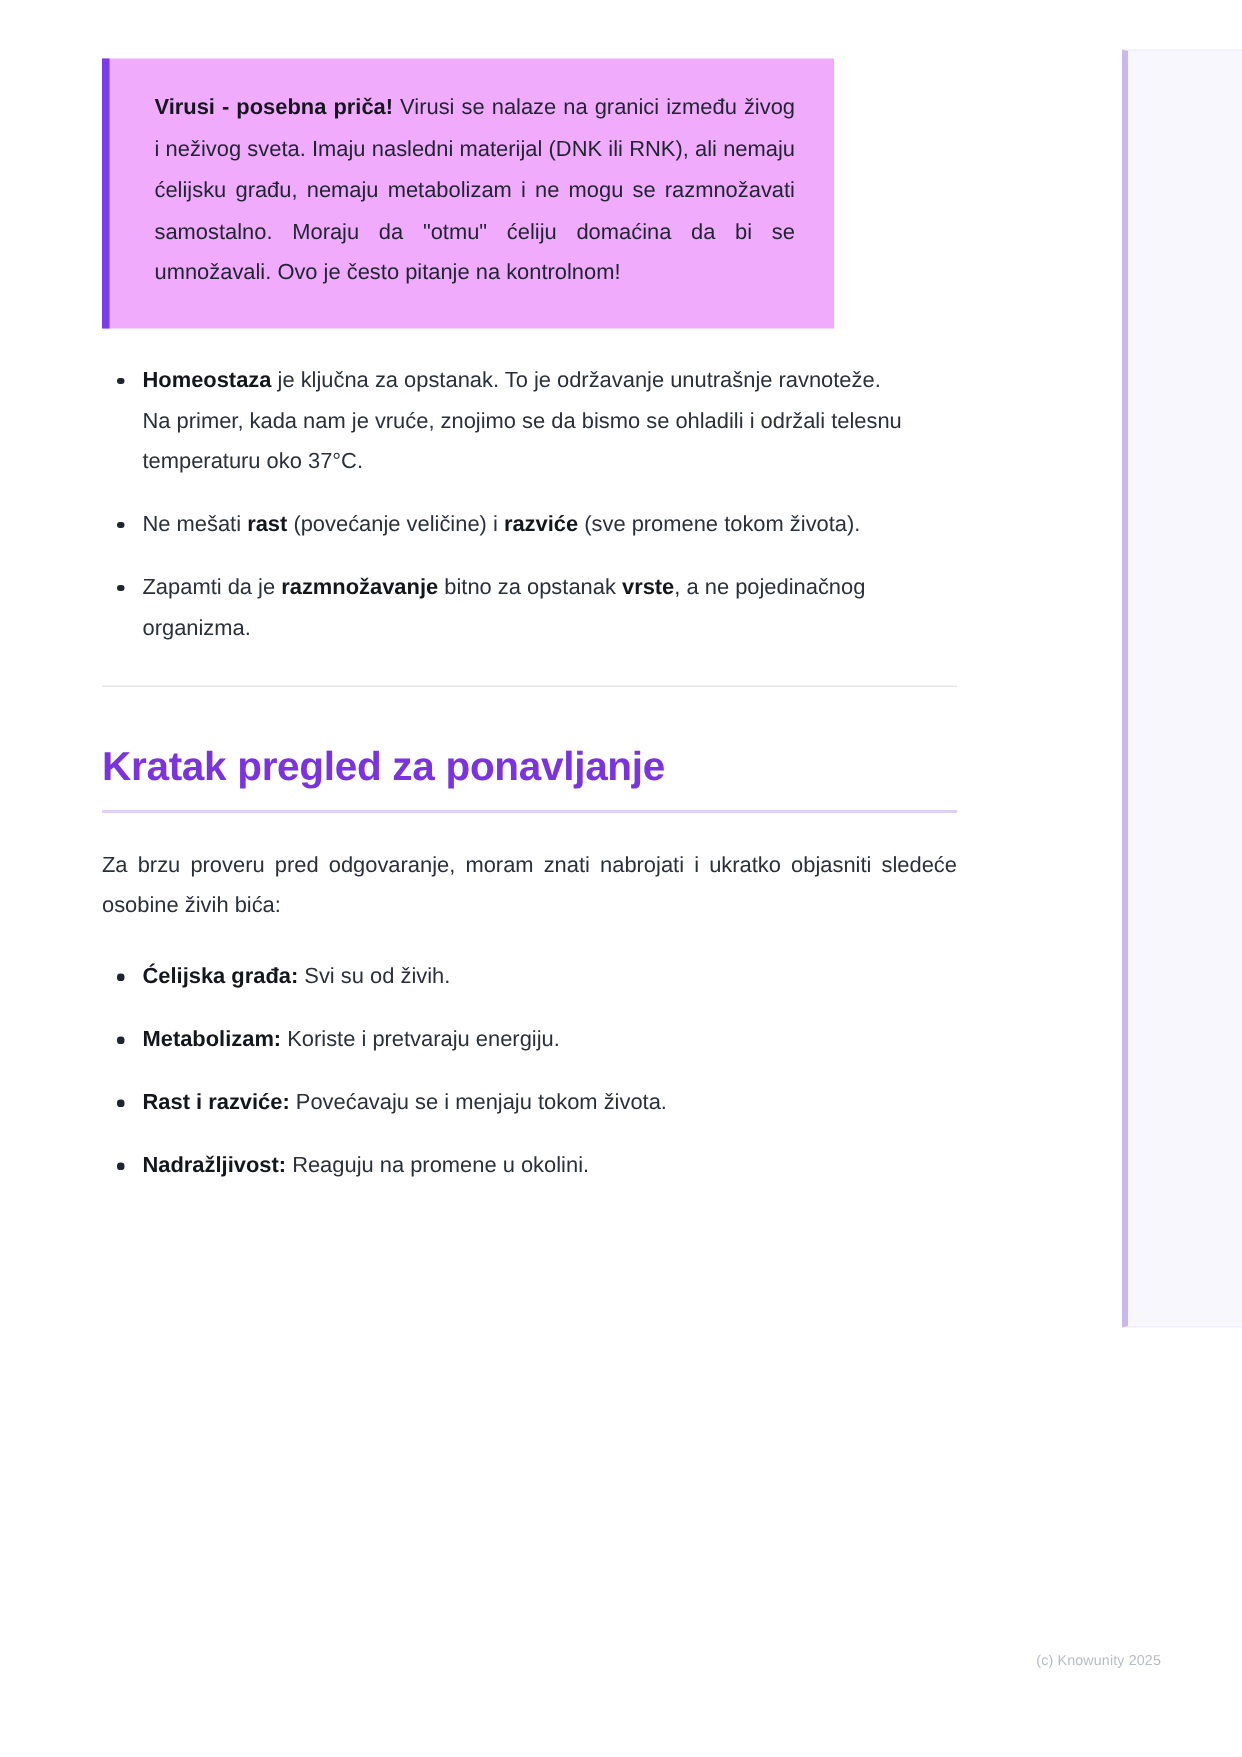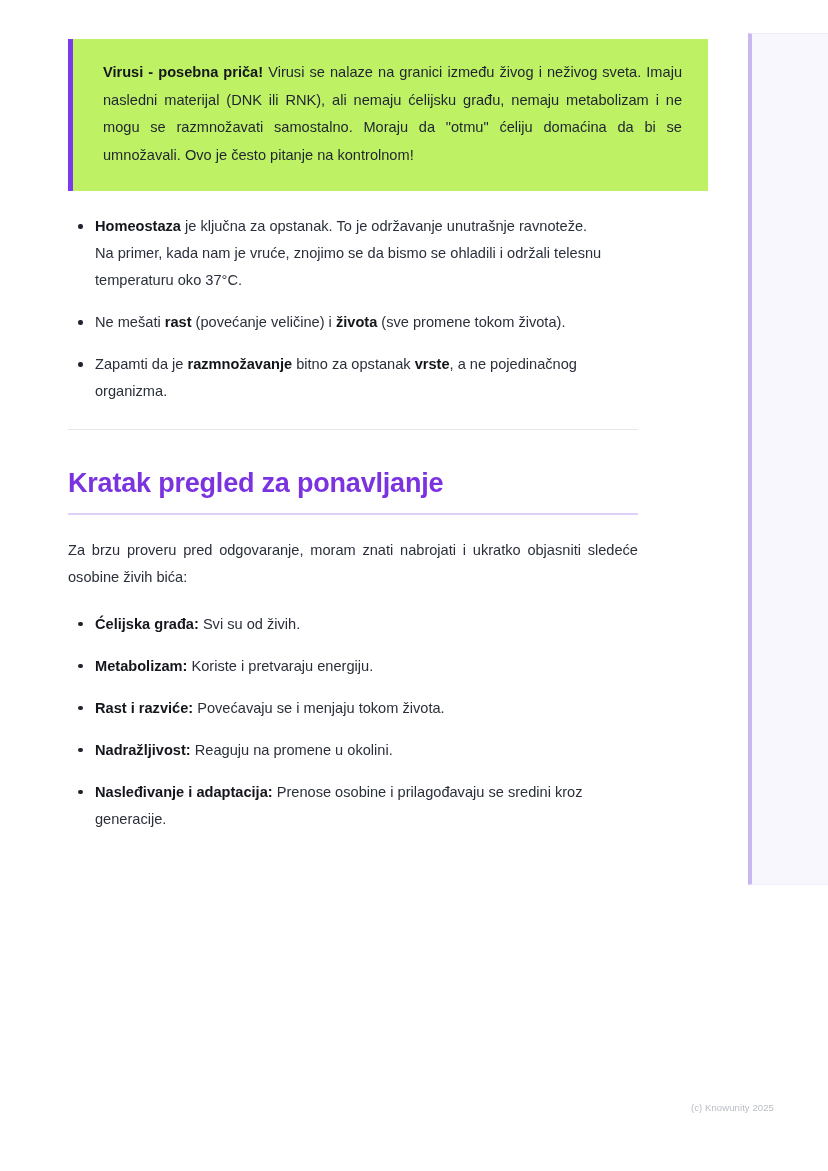--- a/index.html
+++ b/index.html
@@ -37,24 +37,24 @@
   #content {
     position: absolute;
     left: 68px;
     top: 0;
     width: 570px;
   }
 
   
   .callout {
     margin-top: 39px;
-    background: #bef264;
+    background: #f0abfc;
     border-left: 5px solid #7c3aed;
     padding: 20px 26px 22px 30px;
-    width: 640px;
+    width: 488px;
   }
   .callout p {
     font-size: 14.6px;
     line-height: 27.5px;
     color: #1f2430;
     text-align: justify;
     text-justify: inter-word;
   }
   .callout b { font-weight: 700; color: #14161c; }
 
@@ -162,36 +162,35 @@
   <div id="side-panel"></div>
 
   <div id="content">
 
     <div class="callout">
       <p><b>Virusi - posebna priča!</b><span> Virusi se nalaze na granici između živog i neživog sveta. Imaju nasledni materijal (DNK ili RNK), ali nemaju ćelijsku građu, nemaju metabolizam i ne mogu se razmnožavati samostalno. Moraju da "otmu" ćeliju domaćina da bi se umnožavali. Ovo je često pitanje na kontrolnom!</span></p>
     </div>
 
     <ul class="notes">
       <li><b>Homeostaza</b><span> je ključna za opstanak. To je održavanje unutrašnje ravnoteže. Na primer, kada nam je vruće, znojimo se da bismo se ohladili i održali telesnu temperaturu oko 37°C.</span></li>
-      <li><span>Ne mešati </span><b>rast</b><span> (povećanje veličine) i </span><b>života</b><span> (sve promene tokom života).</span></li>
+      <li><span>Ne mešati </span><b>rast</b><span> (povećanje veličine) i </span><b>razviće</b><span> (sve promene tokom života).</span></li>
       <li><span>Zapamti da je </span><b>razmnožavanje</b><span> bitno za opstanak </span><b>vrste</b><span>, a ne pojedinačnog organizma.</span></li>
     </ul>
 
     <div class="divider"></div>
 
     <h2 class="section-title">Kratak pregled za ponavljanje</h2>
     <div class="title-rule"></div>
 
     <p class="intro">Za brzu proveru pred odgovaranje, moram znati nabrojati i ukratko objasniti sledeće osobine živih bića:</p>
 
     <ul class="summary">
       <li><b>Ćelijska građa:</b><span> Svi su od živih.</span></li>
       <li><b>Metabolizam:</b><span> Koriste i pretvaraju energiju.</span></li>
       <li><b>Rast i razviće:</b><span> Povećavaju se i menjaju tokom života.</span></li>
       <li><b>Nadražljivost:</b><span> Reaguju na promene u okolini.</span></li>
-      <li><b>Nasleđivanje i adaptacija:</b><span> Prenose osobine i prilagođavaju se sredini kroz generacije.</span></li>
     </ul>
 
   </div>
 
   <div id="footer">(c) Knowunity 2025</div>
 
 </div>
 
 </body></html>

